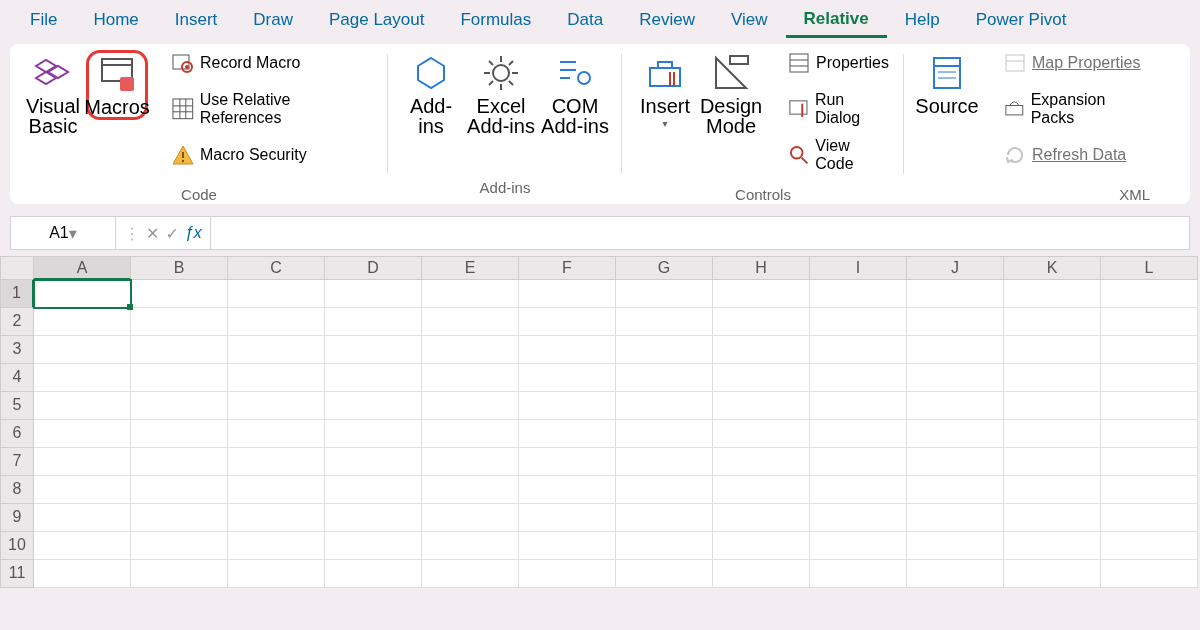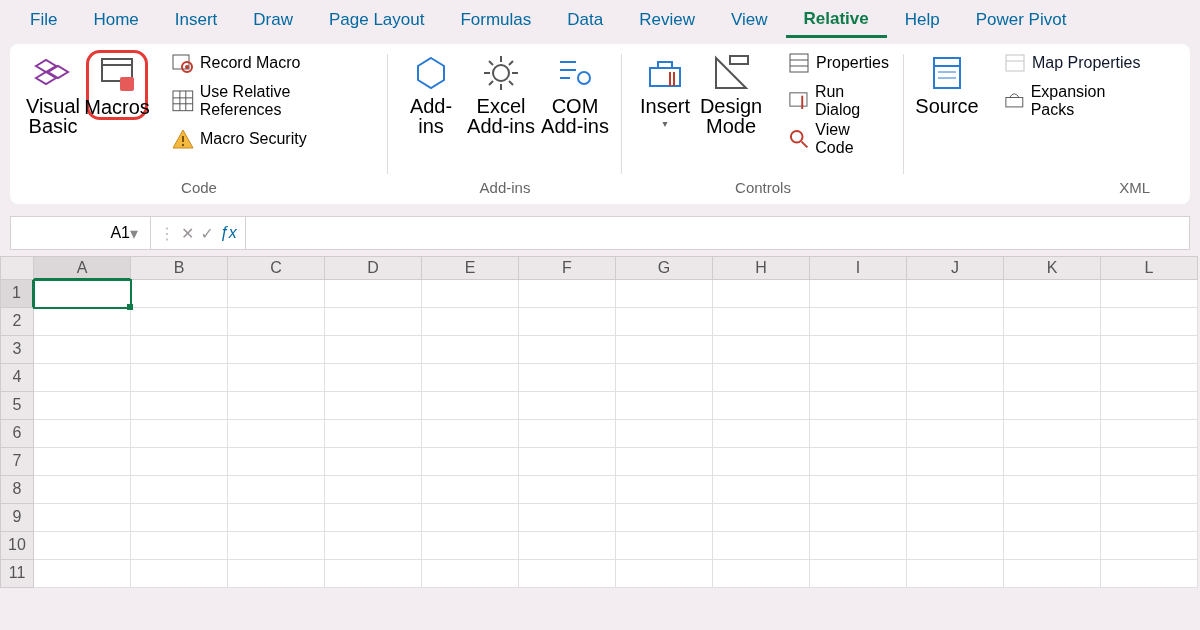--- a/index.html
+++ b/index.html
@@ -14,32 +14,32 @@
   .ribbon { display: flex; background: #ffffff; border-radius: 8px; margin: 4px 10px 0 10px; height: 160px; }
   .group { display: flex; flex-direction: column; padding: 6px 10px 4px 10px; position: relative; }
   .group:not(:last-child)::after { content: ""; position: absolute; right: 0; top: 10px; bottom: 30px; width: 1px; background: #e0d9de; }
   .group-body { display: flex; flex: 1; align-items: flex-start; }
   .group-name { text-align: center; font-size: 15px; color: #666; padding: 2px 0 4px 0; margin-top: 16px; }
 
   .bigbtn { display: flex; flex-direction: column; align-items: center; justify-content: flex-start; width: 66px; padding: 2px 2px; cursor: pointer; }
   .bigbtn .icon { width: 42px; height: 42px; margin: 0 auto 2px auto; }
   .bigbtn .lbl { font-size: 20px; text-align: center; line-height: 20px; }
 
-  .smallbtns { display: flex; flex-direction: column; gap: 12px; padding-left: 20px; }
+  .smallbtns { display: flex; flex-direction: column; gap: 20px; padding-left: 20px; }
   .smallbtn { display: flex; align-items: center; gap: 6px; height: 26px; padding: 0 4px; font-size: 16px; cursor: pointer; }
-  .smallbtn.disabled { color: #0f172a; cursor: default; }
+  .smallbtn.disabled { color: #737373; cursor: default; text-decoration: underline; }
   .smallbtn .sicon { width: 22px; height: 22px; }
 
   .highlight-red { border: 3px solid #e53935; border-radius: 14px; padding: 0; }
 
   .dd-arrow { font-size: 10px; color: #666; margin-top: 2px; }
 
   
   .fbar { display: flex; align-items: center; margin: 12px 10px 0 10px; height: 34px; background: #fff; border: 1px solid #d6d0d4; }
-  .namebox { width: 140px; height: 100%; display: flex; align-items: center; border-right: 1px solid #d6d0d4; padding: 0 12px; font-size: 16px; justify-content: flex-end; }
+  .namebox { width: 105px; height: 100%; display: flex; align-items: center; border-right: 1px solid #d6d0d4; padding: 0 12px; font-size: 16px; justify-content: center; }
   .fx-controls { display: flex; align-items: center; gap: 6px; padding: 0 8px; border-right: 1px solid #d6d0d4; height: 100%; color: #9a949a; }
   .fx-controls .fx { font-style: italic; color: #0369a1; font-size: 16px; }
   .formula-input { flex: 1; height: 100%; border: none; outline: none; font-size: 16px; padding: 0 8px; }
 
   
   .sheet { margin: 6px 0 0 0; }
   .colhdrs { display: flex; }
   .corner { width: 34px; height: 24px; background: #ece8ea; border: 1px solid #d0ccce; }
   .colhdr { width: 97px; height: 24px; background: #ece8ea; border: 1px solid #d0ccce; border-left: none; text-align: center; font-size: 16px; color: #555; line-height: 22px; }
   .colhdr.sel { background: #dcd8da; border-bottom: 2px solid #0f7b4b; }
@@ -233,20 +233,27 @@
                 <line x1="2" y1="9" x2="20" y2="9" stroke="#c8c2c6"></line>
               </svg></span>
           <span>Map Properties</span>
         </div>
         <div class="smallbtn">
           <span class="sicon"><svg viewBox="0 0 22 22">
                 <rect x="2" y="8" width="18" height="10" fill="none" stroke="#555"></rect>
                 <path d="M6 8 Q11 0 16 8" fill="none" stroke="#555"></path>
               </svg></span>
           <span>Expansion Packs</span>
+        </div>
+        <div class="smallbtn disabled">
+          <span class="sicon"><svg viewBox="0 0 22 22">
+                <path d="M4 11a7 7 0 1 1 2 5" fill="none" stroke="#c8c2c6" stroke-width="2"></path>
+                <polyline points="3,13 4,18 9,16" fill="none" stroke="#c8c2c6" stroke-width="2"></polyline>
+              </svg></span>
+          <span>Refresh Data</span>
         </div>
       </div>
     </div>
     <div class="group-name" style="text-align:right;padding-right:30px;">XML</div>
   </div>
 
 </div>
 
 <div class="fbar">
   <div class="namebox">

